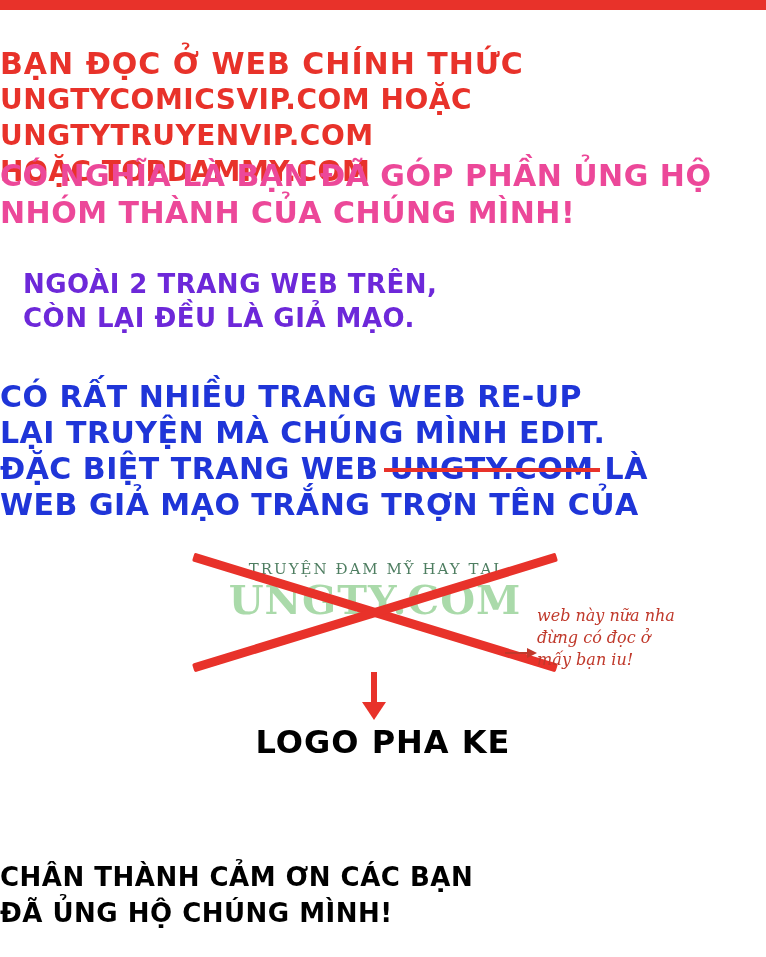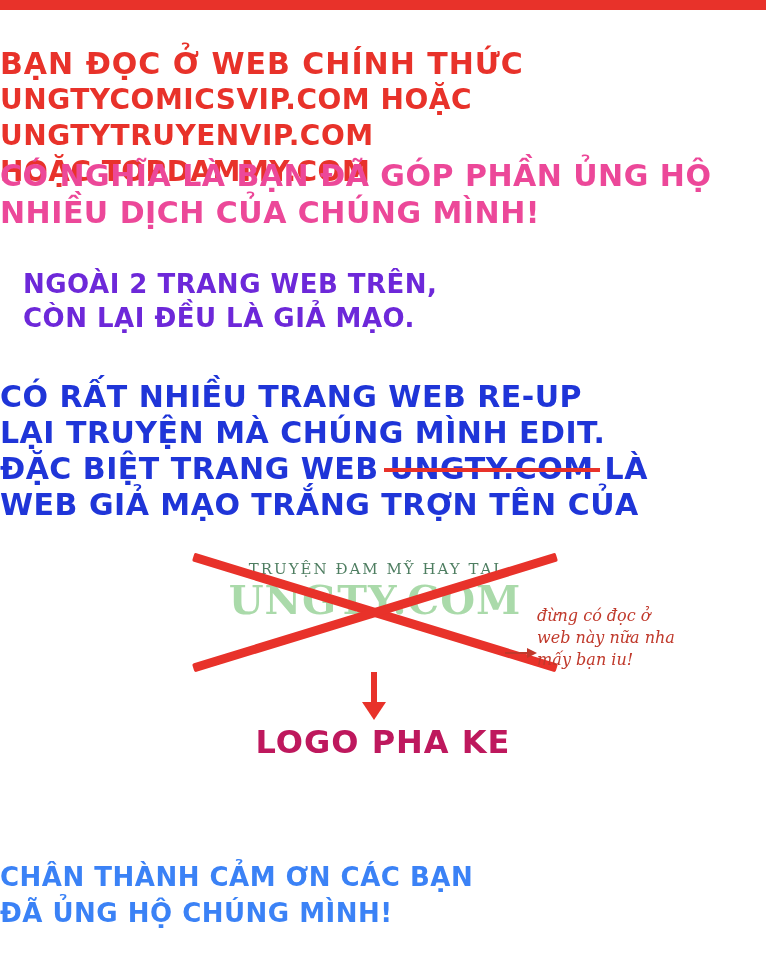--- a/index.html
+++ b/index.html
@@ -90,21 +90,21 @@
     top: 50%;
     height: 4px;
     background: #e8322a;
     transform: translateY(-1px);
   }
   .bottom-blue {
     position: absolute;
     top: 835px;
     left: 0;
     width: 766px;
-    color: #3b82f6;
+    color: #000000;
     font-size: 26px;
     line-height: 36px;
     font-weight: bold;
   }
 
   
   .logo-area {
     position: absolute;
     top: 560px;
     left: 215px;
@@ -169,21 +169,21 @@
     border-right: 12px solid transparent;
     border-top: 18px solid #e8322a;
   }
 
   .logo-fake-label {
     position: absolute;
     top: 723px;
     left: 0;
     width: 766px;
     text-align: center;
-    color: #be185d;
+    color: #000000;
     font-size: 32px;
     font-weight: bold;
     letter-spacing: 1px;
   }
 
   .note {
     position: absolute;
     top: 605px;
     left: 537px;
     width: 180px;
@@ -223,21 +223,21 @@
   <div class="top-bar"></div>
 
   <div class="warn-red block">
     <div class="l1">BẠN ĐỌC Ở WEB CHÍNH THỨC</div>
     <div class="l2">UNGTYCOMICSVIP.COM HOẶC UNGTYTRUYENVIP.COM</div>
     <div class="l3">HOẶC TOPDAMMY.COM</div>
   </div>
 
   <div class="warn-blue block">
     <div>CÓ NGHĨA LÀ BẠN ĐÃ GÓP PHẦN ỦNG HỘ</div>
-    <div>NHIỀU DỊCH CỦA CHÚNG MÌNH!</div>
+    <div>NHÓM THÀNH CỦA CHÚNG MÌNH!</div>
   </div>
 
   <div class="mid-blue block">
     <div>NGOÀI 2 TRANG WEB TRÊN,</div>
     <div>CÒN LẠI ĐỀU LÀ GIẢ MẠO.</div>
   </div>
 
   <div class="mid-blue2 block">
     <div>CÓ RẤT NHIỀU TRANG WEB RE-UP</div>
     <div>LẠI TRUYỆN MÀ CHÚNG MÌNH EDIT.</div>
@@ -256,22 +256,22 @@
     <i class="a"></i>
     <i class="b"></i>
   </div>
 
   <div class="note-arrow">
     <div class="stem"></div>
     <div class="head"></div>
   </div>
 
   <div class="note">
+    <div>web này nữa nha</div>
     <div>đừng có đọc ở</div>
-    <div>web này nữa nha</div>
     <div>mấy bạn iu!</div>
   </div>
 
   <div class="arrow-down">
     <div class="stem"></div>
     <div class="head"></div>
   </div>
 
   <div class="logo-fake-label">LOGO PHA KE</div>
 

